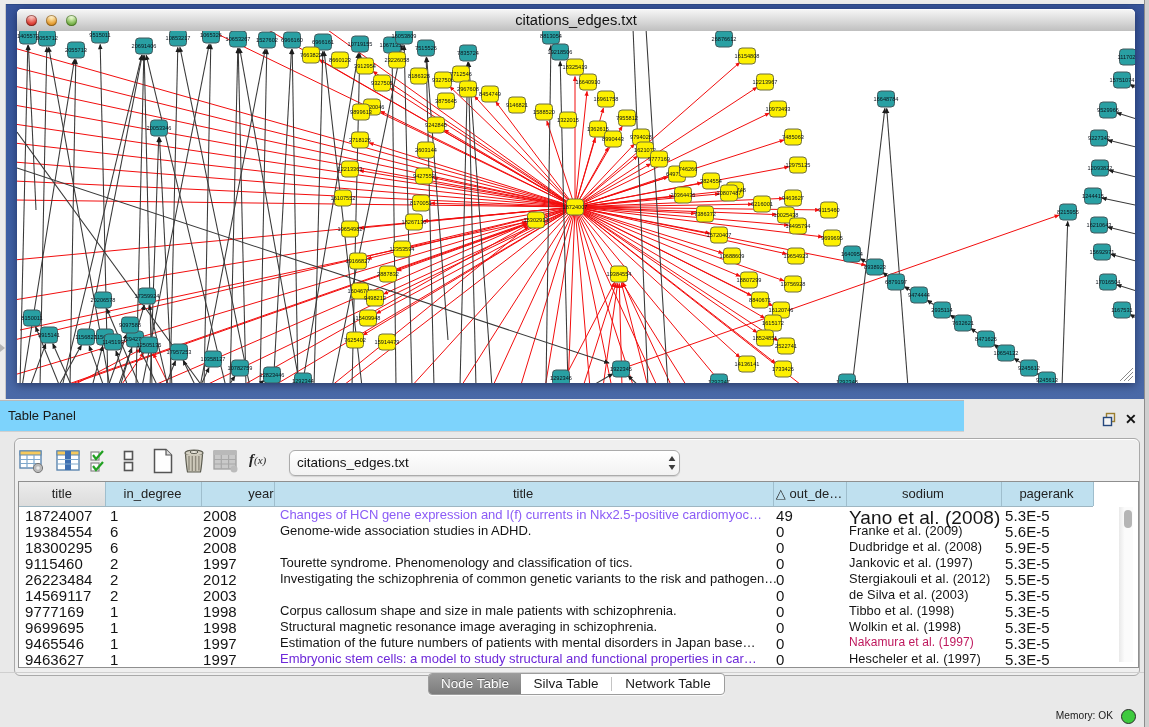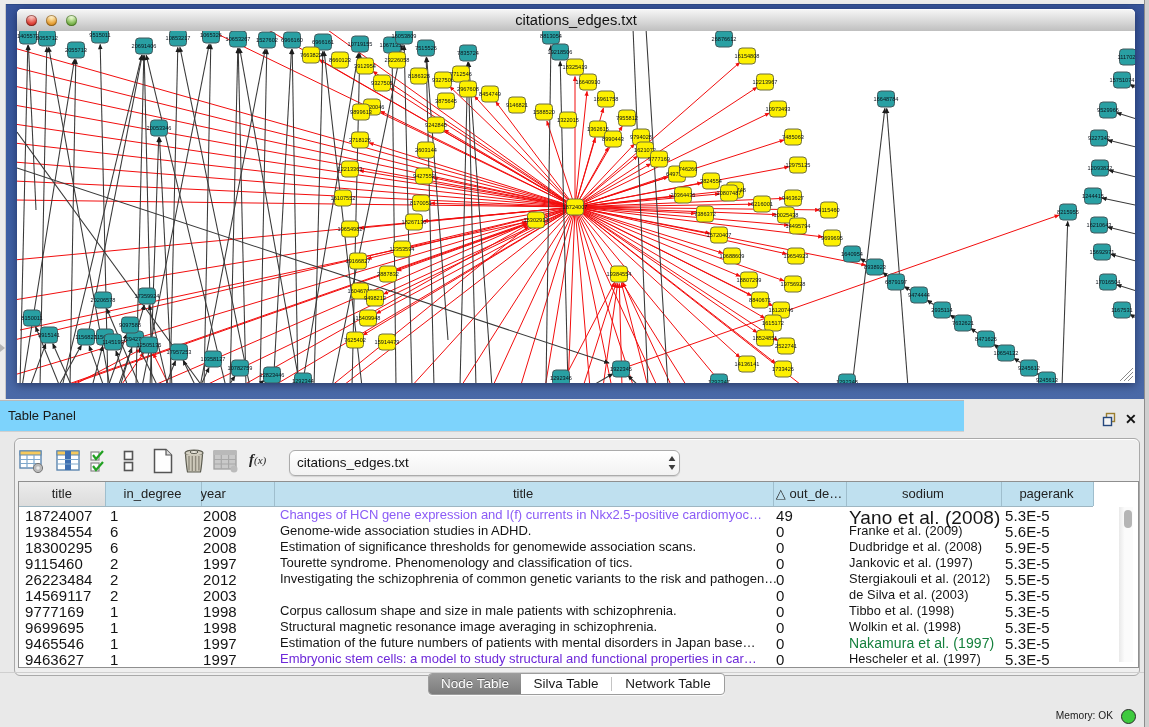--- a/index.html
+++ b/index.html
@@ -568,21 +568,21 @@
     <path d="M5 1 L8.4 6 L1.6 6 z" fill="#3c3c3c"></path>
     <path d="M5 15 L8.4 10 L1.6 10 z" fill="#3c3c3c"></path>
   </svg>
 </div>
 
 <div class="abs" style="left:18px;top:481px;width:1119px;height:185px;background:#fff;border:1px solid #8f8f8f">
 <div class="abs" style="left:0;top:0;width:1073.5px;height:24px;background:#bfe0ef;border-bottom:1px solid #9eb6c2"></div>
 <div class="abs" style="left:0;top:0;width:85.5px;height:24px;background:linear-gradient(#ececec,#dcdcdc);border-right:1px solid #9a9a9a"></div>
 <div class="abs" style="left:0.0px;top:0;width:85.5px;height:24px;font-size:13px;color:#222;text-align:center;line-height:24px;border-right:1px solid #9fbecd;white-space:nowrap;overflow:hidden">title</div>
 <div class="abs" style="left:85.5px;top:0;width:96px;height:24px;font-size:13px;color:#222;text-align:center;line-height:24px;border-right:1px solid #9fbecd;white-space:nowrap;overflow:hidden">in_degree</div>
-<div class="abs" style="left:181.5px;top:0;width:73px;height:24px;font-size:13px;color:#222;text-align:left;line-height:24px;border-right:1px solid #9fbecd;white-space:nowrap;overflow:hidden">year</div>
+<div class="abs" style="left:181.5px;top:0;width:73px;height:24px;font-size:13px;color:#222;text-align:right;line-height:24px;border-right:1px solid #9fbecd;white-space:nowrap;overflow:hidden">year</div>
 <div class="abs" style="left:254.5px;top:0;width:499px;height:24px;font-size:13px;color:#222;text-align:center;line-height:24px;border-right:1px solid #9fbecd;white-space:nowrap;overflow:hidden">title</div>
 <div class="abs" style="left:753.5px;top:0;width:73px;height:24px;font-size:13px;color:#222;text-align:center;line-height:24px;border-right:1px solid #9fbecd;white-space:nowrap;overflow:hidden">△ out_de…</div>
 <div class="abs" style="left:826.5px;top:0;width:155px;height:24px;font-size:13px;color:#222;text-align:center;line-height:24px;border-right:1px solid #9fbecd;white-space:nowrap;overflow:hidden">sodium</div>
 <div class="abs" style="left:981.5px;top:0;width:92px;height:24px;font-size:13px;color:#222;text-align:center;line-height:24px;border-right:1px solid #9fbecd;white-space:nowrap;overflow:hidden">pagerank</div>
 <div class="abs" style="left:6px;top:25px;width:80px;font-size:15px;letter-spacing:0.1px;color:#141414;white-space:nowrap;overflow:hidden">18724007</div>
 <div class="abs" style="left:91px;top:25px;width:60px;font-size:15px;letter-spacing:0.1px;color:#141414;white-space:nowrap;overflow:hidden">1</div>
 <div class="abs" style="left:184px;top:25px;width:60px;font-size:15px;letter-spacing:0.1px;color:#141414;white-space:nowrap;overflow:hidden">2008</div>
 <div class="abs" style="left:261px;top:25px;width:503px;font-size:13px;letter-spacing:0;color:#8b5cf6;white-space:nowrap;overflow:hidden">Changes of HCN gene expression and I(f) currents in Nkx2.5-positive cardiomyoc…</div>
 <div class="abs" style="left:757px;top:25px;width:40px;font-size:15px;letter-spacing:0.1px;color:#141414;white-space:nowrap;overflow:hidden">49</div>
 <div class="abs" style="left:830px;top:25px;width:160px;font-size:19px;letter-spacing:0.1px;color:#141414;white-space:nowrap;overflow:hidden">Yano et al. (2008)</div>
@@ -590,21 +590,20 @@
 <div class="abs" style="left:6px;top:41px;width:80px;font-size:15px;letter-spacing:0.1px;color:#141414;white-space:nowrap;overflow:hidden">19384554</div>
 <div class="abs" style="left:91px;top:41px;width:60px;font-size:15px;letter-spacing:0.1px;color:#141414;white-space:nowrap;overflow:hidden">6</div>
 <div class="abs" style="left:184px;top:41px;width:60px;font-size:15px;letter-spacing:0.1px;color:#141414;white-space:nowrap;overflow:hidden">2009</div>
 <div class="abs" style="left:261px;top:41px;width:503px;font-size:13px;letter-spacing:0;color:#141414;white-space:nowrap;overflow:hidden">Genome-wide association studies in ADHD.</div>
 <div class="abs" style="left:757px;top:41px;width:40px;font-size:15px;letter-spacing:0.1px;color:#141414;white-space:nowrap;overflow:hidden">0</div>
 <div class="abs" style="left:830px;top:41px;width:160px;font-size:12.8px;letter-spacing:0.1px;color:#141414;white-space:nowrap;overflow:hidden">Franke et al. (2009)</div>
 <div class="abs" style="left:986px;top:41px;width:80px;font-size:15px;letter-spacing:0.1px;color:#141414;white-space:nowrap;overflow:hidden">5.6E-5</div>
 <div class="abs" style="left:6px;top:57px;width:80px;font-size:15px;letter-spacing:0.1px;color:#141414;white-space:nowrap;overflow:hidden">18300295</div>
 <div class="abs" style="left:91px;top:57px;width:60px;font-size:15px;letter-spacing:0.1px;color:#141414;white-space:nowrap;overflow:hidden">6</div>
 <div class="abs" style="left:184px;top:57px;width:60px;font-size:15px;letter-spacing:0.1px;color:#141414;white-space:nowrap;overflow:hidden">2008</div>
-<div class="abs" style="left:261px;top:57px;width:503px;font-size:13px;letter-spacing:0;color:#141414;white-space:nowrap;overflow:hidden">Estimation of significance thresholds for genomewide association scans.</div>
 <div class="abs" style="left:757px;top:57px;width:40px;font-size:15px;letter-spacing:0.1px;color:#141414;white-space:nowrap;overflow:hidden">0</div>
 <div class="abs" style="left:830px;top:57px;width:160px;font-size:12.8px;letter-spacing:0.1px;color:#141414;white-space:nowrap;overflow:hidden">Dudbridge et al. (2008)</div>
 <div class="abs" style="left:986px;top:57px;width:80px;font-size:15px;letter-spacing:0.1px;color:#141414;white-space:nowrap;overflow:hidden">5.9E-5</div>
 <div class="abs" style="left:6px;top:73px;width:80px;font-size:15px;letter-spacing:0.1px;color:#141414;white-space:nowrap;overflow:hidden">9115460</div>
 <div class="abs" style="left:91px;top:73px;width:60px;font-size:15px;letter-spacing:0.1px;color:#141414;white-space:nowrap;overflow:hidden">2</div>
 <div class="abs" style="left:184px;top:73px;width:60px;font-size:15px;letter-spacing:0.1px;color:#141414;white-space:nowrap;overflow:hidden">1997</div>
 <div class="abs" style="left:261px;top:73px;width:503px;font-size:13px;letter-spacing:0;color:#141414;white-space:nowrap;overflow:hidden">Tourette syndrome. Phenomenology and classification of tics.</div>
 <div class="abs" style="left:757px;top:73px;width:40px;font-size:15px;letter-spacing:0.1px;color:#141414;white-space:nowrap;overflow:hidden">0</div>
 <div class="abs" style="left:830px;top:73px;width:160px;font-size:12.8px;letter-spacing:0.1px;color:#141414;white-space:nowrap;overflow:hidden">Jankovic et al. (1997)</div>
 <div class="abs" style="left:986px;top:73px;width:80px;font-size:15px;letter-spacing:0.1px;color:#141414;white-space:nowrap;overflow:hidden">5.3E-5</div>
@@ -633,21 +632,21 @@
 <div class="abs" style="left:184px;top:137px;width:60px;font-size:15px;letter-spacing:0.1px;color:#141414;white-space:nowrap;overflow:hidden">1998</div>
 <div class="abs" style="left:261px;top:137px;width:503px;font-size:13px;letter-spacing:0;color:#141414;white-space:nowrap;overflow:hidden">Structural magnetic resonance image averaging in schizophrenia.</div>
 <div class="abs" style="left:757px;top:137px;width:40px;font-size:15px;letter-spacing:0.1px;color:#141414;white-space:nowrap;overflow:hidden">0</div>
 <div class="abs" style="left:830px;top:137px;width:160px;font-size:12.8px;letter-spacing:0.1px;color:#141414;white-space:nowrap;overflow:hidden">Wolkin et al. (1998)</div>
 <div class="abs" style="left:986px;top:137px;width:80px;font-size:15px;letter-spacing:0.1px;color:#141414;white-space:nowrap;overflow:hidden">5.3E-5</div>
 <div class="abs" style="left:6px;top:153px;width:80px;font-size:15px;letter-spacing:0.1px;color:#141414;white-space:nowrap;overflow:hidden">9465546</div>
 <div class="abs" style="left:91px;top:153px;width:60px;font-size:15px;letter-spacing:0.1px;color:#141414;white-space:nowrap;overflow:hidden">1</div>
 <div class="abs" style="left:184px;top:153px;width:60px;font-size:15px;letter-spacing:0.1px;color:#141414;white-space:nowrap;overflow:hidden">1997</div>
 <div class="abs" style="left:261px;top:153px;width:503px;font-size:13px;letter-spacing:0;color:#141414;white-space:nowrap;overflow:hidden">Estimation of the future numbers of patients with mental disorders in Japan base…</div>
 <div class="abs" style="left:757px;top:153px;width:40px;font-size:15px;letter-spacing:0.1px;color:#141414;white-space:nowrap;overflow:hidden">0</div>
-<div class="abs" style="left:830px;top:153px;width:160px;font-size:14px;letter-spacing:0.1px;color:#15803d;white-space:nowrap;overflow:hidden">Nakamura et al. (1997)</div>
+<div class="abs" style="left:830px;top:153px;width:160px;font-size:12px;letter-spacing:0.1px;color:#be185d;white-space:nowrap;overflow:hidden">Nakamura et al. (1997)</div>
 <div class="abs" style="left:986px;top:153px;width:80px;font-size:15px;letter-spacing:0.1px;color:#141414;white-space:nowrap;overflow:hidden">5.3E-5</div>
 <div class="abs" style="left:6px;top:169px;width:80px;font-size:15px;letter-spacing:0.1px;color:#141414;white-space:nowrap;overflow:hidden">9463627</div>
 <div class="abs" style="left:91px;top:169px;width:60px;font-size:15px;letter-spacing:0.1px;color:#141414;white-space:nowrap;overflow:hidden">1</div>
 <div class="abs" style="left:184px;top:169px;width:60px;font-size:15px;letter-spacing:0.1px;color:#141414;white-space:nowrap;overflow:hidden">1997</div>
 <div class="abs" style="left:261px;top:169px;width:503px;font-size:13px;letter-spacing:0;color:#6d28d9;white-space:nowrap;overflow:hidden">Embryonic stem cells: a model to study structural and functional properties in car…</div>
 <div class="abs" style="left:757px;top:169px;width:40px;font-size:15px;letter-spacing:0.1px;color:#141414;white-space:nowrap;overflow:hidden">0</div>
 <div class="abs" style="left:830px;top:169px;width:160px;font-size:12.8px;letter-spacing:0.1px;color:#141414;white-space:nowrap;overflow:hidden">Hescheler et al. (1997)</div>
 <div class="abs" style="left:986px;top:169px;width:80px;font-size:15px;letter-spacing:0.1px;color:#141414;white-space:nowrap;overflow:hidden">5.3E-5</div>
 <div class="abs" style="left:1100px;top:25px;width:14px;height:155px;background:linear-gradient(90deg,#e9e9e9,#fbfbfb 40%,#fbfbfb)"></div>
 <div class="abs" style="left:1104.5px;top:28px;width:8px;height:18px;border-radius:4px;background:#b5b5b5"></div>

